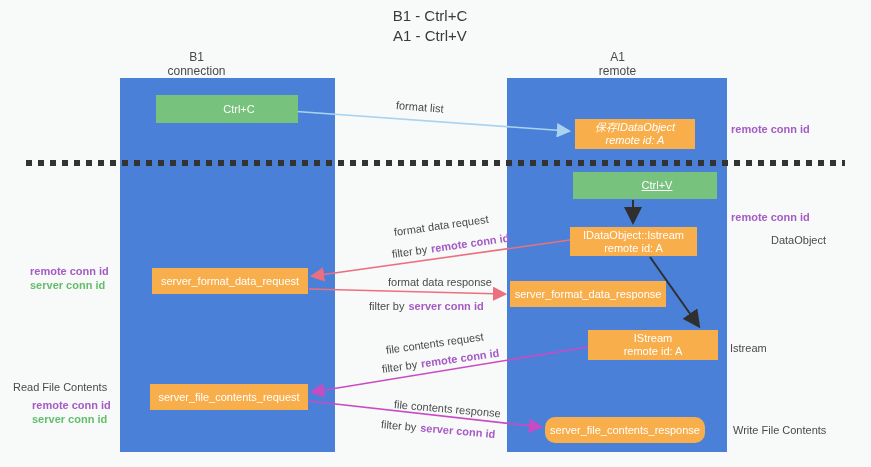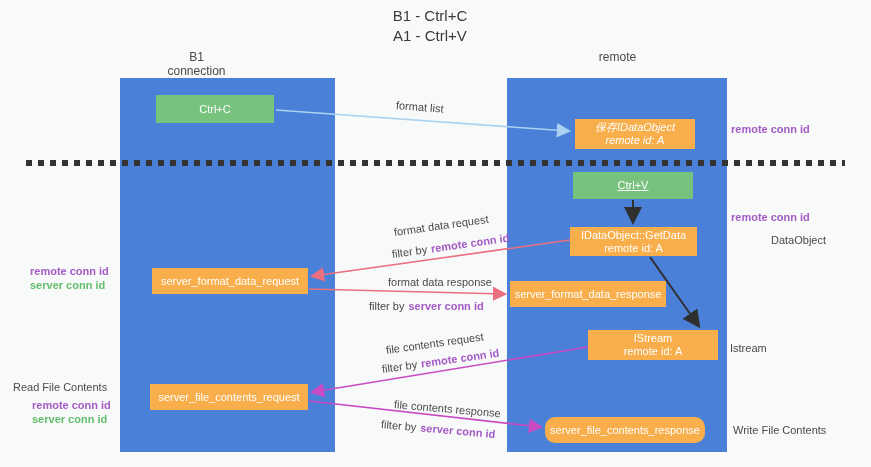--- a/index.html
+++ b/index.html
@@ -6,21 +6,21 @@
   body{background:#eef0f1;font-family:"Liberation Sans","DejaVu Sans",sans-serif;}
   #stage{position:relative;width:871px;height:467px;background:#f8f9f9;overflow:hidden;
          font-family:"Liberation Sans","DejaVu Sans",sans-serif;color:#3f3f3f;}
   .abs{position:absolute;}
   .title{font-size:15px;line-height:20px;text-align:center;color:#3a3a3a;}
   .lane{background:#4A80D8;z-index:1;}
   .lane-header{font-size:12px;line-height:14px;text-align:center;color:#4a4a4a;z-index:2;}
   .node{z-index:3;display:flex;flex-direction:column;align-items:center;justify-content:center;
         color:#ffffff;font-size:11px;line-height:13px;text-align:center;}
   .node.orange{background:#F8AE4B;}
-  .node.green{background:#77C27D;}
+  .node.green{background:#77C27D;padding-left:24px;}
   .dashed{z-index:2;height:6px;background:repeating-linear-gradient(90deg,#333 0 6px,rgba(0,0,0,0) 6px 12px);}
   svg.arrows{position:absolute;left:0;top:0;z-index:2;}
   .lbl{font-size:11px;line-height:13px;color:#4a4a4a;z-index:4;white-space:nowrap;}
   .purple{color:#A55BC5;font-weight:bold;}
   .greenkey{color:#63BE6C;font-weight:bold;}
   .keysp{margin-left:4px;}
   .rot-m8{transform:rotate(-8deg);transform-origin:left center;}
   .rot-p5{transform:rotate(5deg);transform-origin:left center;}
   .rot-p4{transform:rotate(4.5deg);transform-origin:left center;}
 </style>
@@ -32,20 +32,21 @@
   <div class="abs title" style="left:300px;top:6px;width:260px;">
     <div>B1 - Ctrl+C</div>
     <div>A1 - Ctrl+V</div>
   </div>
 
   <div class="abs lane-header" style="left:134px;top:50px;width:125px;">
     <div>B1</div>
     <div>connection</div>
   </div>
   <div class="abs lane-header" style="left:555px;top:50px;width:125px;">
+    <div>A1</div>
     <div>remote</div>
   </div>
 
   <div class="abs lane" style="left:120px;top:78px;width:215px;height:374px;"></div>
   <div class="abs lane" style="left:507px;top:78px;width:220px;height:374px;"></div>
 
   <div class="abs dashed" style="left:26px;top:160px;width:819px;"></div>
 
   <svg class="arrows" width="871" height="467">
     <defs>
@@ -75,21 +76,21 @@
     <div>Ctrl+C</div>
   </div>
   <div class="abs node orange" style="left:575px;top:119px;width:120px;height:30px;font-style:italic;">
     <div>保存IDataObject</div>
     <div>remote id: A</div>
   </div>
   <div class="abs node green" style="left:573px;top:172px;width:120px;height:27px;text-decoration:underline;">
     <div>Ctrl+V</div>
   </div>
   <div class="abs node orange" style="left:570px;top:227px;width:127px;height:29px;">
-    <div>IDataObject::GetData</div>
+    <div>IDataObject::Istream</div>
     <div>remote id: A</div>
   </div>
   <div class="abs node orange" style="left:152px;top:268px;width:156px;height:26px;">
     <div>server_format_data_request</div>
   </div>
   <div class="abs node orange" style="left:510px;top:281px;width:156px;height:26px;">
     <div>server_format_data_response</div>
   </div>
   <div class="abs node orange" style="left:588px;top:330px;width:130px;height:30px;">
     <div>IStream</div>

